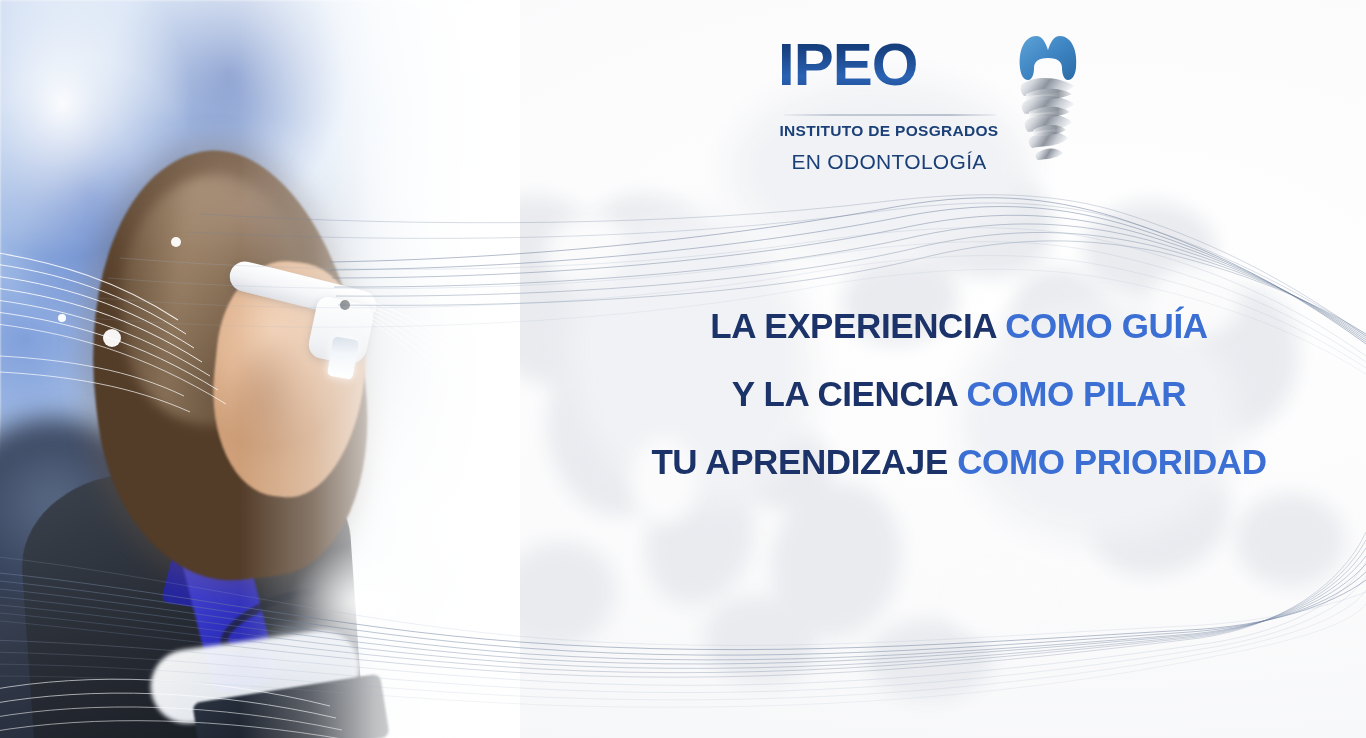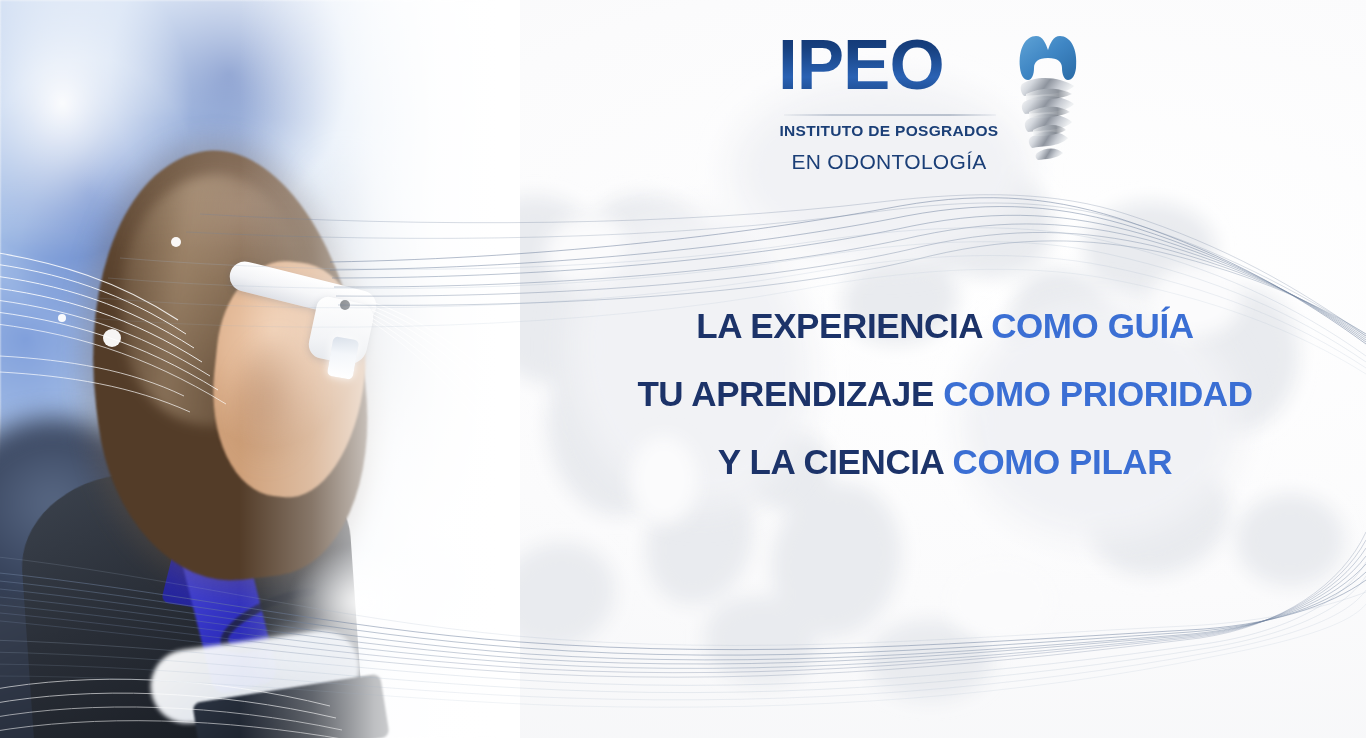--- a/index.html
+++ b/index.html
@@ -252,21 +252,21 @@
     left: 778px; top: 22px;
     width: 312px; height: 142px;
   }
   #logo-word {
     position: absolute; left: 0; top: 0;
     width: 226px; height: 86px;
   }
   #logo-word .wordmark {
     font-family: "Liberation Sans", sans-serif;
     font-weight: 700;
-    font-size: 71px;
+    font-size: 60px;
     letter-spacing: -1px;
     line-height: 86px;
     background: linear-gradient(180deg, #0f2f6b 0%, #17407f 30%, #2a62b4 64%, #1d4b8f 86%, #143a72 100%);
     -webkit-background-clip: text;
     background-clip: text;
     color: transparent;
     white-space: nowrap;
   }
   #logo-rule {
     position: absolute;
@@ -282,21 +282,21 @@
     font-weight: 700;
     font-family: Liberation Sans, sans-serif;
   }
   #logo-sub1 { top: 100px; font-size: 15.5px; letter-spacing: .3px; }
   #logo-sub2 { top: 128px; font-size: 21px; letter-spacing: .3px; font-weight: 400; }
   #logo-mark { position: absolute; left: 228px; top: 2px; width: 84px; height: 138px; }
 
   
   #headline {
     position: absolute;
-    left: 550px; top: 292px;
+    left: 564px; top: 292px;
     width: 790px;
     text-align: center;
   }
   .hl-line {
     font-family: "Liberation Sans", sans-serif;
     font-weight: 700;
     font-size: 35px;
     letter-spacing: -0.4px;
     line-height: 68px;
     white-space: nowrap;
@@ -502,22 +502,22 @@
       </g>
     </svg>
   </div>
 
   <div id="headline">
     <div class="hl-line">
       <span class="hl-dark">LA EXPERIENCIA</span>
       <span class="hl-blue">COMO GUÍA</span>
     </div>
     <div class="hl-line">
+      <span class="hl-dark">Y LA CIENCIA</span>
+      <span class="hl-blue">COMO PILAR</span>
+    </div>
+    <div class="hl-line">
       <span class="hl-dark">TU APRENDIZAJE</span>
       <span class="hl-blue">COMO PRIORIDAD</span>
     </div>
-    <div class="hl-line">
-      <span class="hl-dark">Y LA CIENCIA</span>
-      <span class="hl-blue">COMO PILAR</span>
-    </div>
   </div>
 
 </div>
 
 </body></html>

